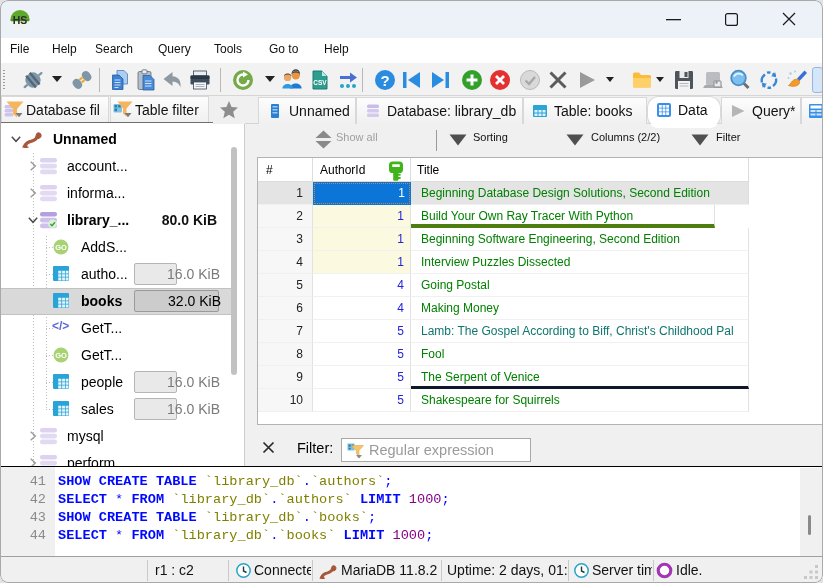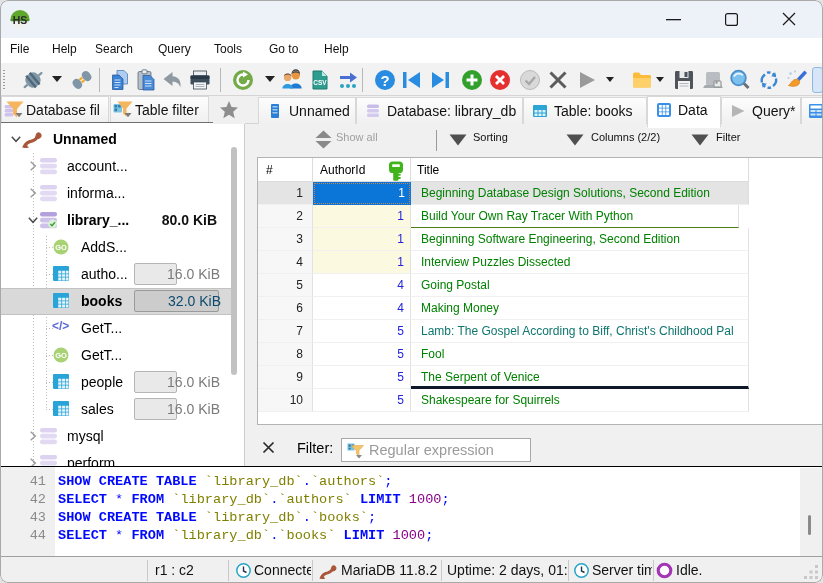--- a/index.html
+++ b/index.html
@@ -12,21 +12,21 @@
 #winbtns { position:absolute; right:5px; top:0; height:38px; display:flex; }
 .winbtn { width:58px; height:38px; display:flex; align-items:center; justify-content:center; }
 #menubar { position:absolute; left:0; top:38px; width:823px; height:25px; background:#fff; }
 .menuitem { position:absolute; top:4px; font-size:12px; color:#111; }
 #toolbar { position:absolute; left:0; top:63px; width:823px; height:33px; background:#f2f2f2; border-bottom:1px solid #d5d5d5; }
 .tbico { position:absolute; top:6px; width:22px; height:22px; display:flex; align-items:center; justify-content:center; }
 .tbsep { position:absolute; top:5px; width:1px; height:24px; background:#b8b8b8; }
 .tbdrop { position:absolute; top:13px; width:0; height:0; border-left:5px solid transparent; border-right:5px solid transparent; border-top:6px solid #222; }
 #tabrow { position:absolute; left:0; top:96px; width:823px; height:28px; z-index:5; }
 .tab { position:absolute; top:1px; height:27px; background:linear-gradient(#fdfdfd,#f0f0f0); border:1px solid #d8d8d8; border-bottom:none; display:flex; align-items:center; font-size:14px; color:#111; }
-.tab.active { background:#fff; top:0; height:32px; z-index:2; align-items:flex-start; padding-top:5px; }
+.tab.active { background:#fff; top:0; height:32px; z-index:2; align-items:flex-start; padding-top:5px;border-radius:12px; }
 .tabico { margin:0 6px 0 8px; width:16px; height:16px; flex:0 0 16px; }
 #leftpanel { position:absolute; left:0; top:123px; width:245px; height:343px; background:#fff; border-right:1px solid #cccccc; overflow:hidden; }
 #tree { position:absolute; left:0; top:3px; width:230px; }
 .trow { position:relative; height:27px; display:flex; align-items:center; font-size:14px; white-space:nowrap; }
 .trow .chev { position:absolute; width:14px; height:14px; top:6px; }
 .tsize { position:absolute; color:#111; font-size:14px; }
 .sbar { position:absolute; left:134px; height:22px; top:2px; background:#e9e9e9; border:1px solid #b5b5b5; border-radius:2px; }
 .ssize { position:absolute; right:10px; top:5px; color:#7a7a7a; font-size:14px; }
 #treescroll { position:absolute; left:231px; top:24px; width:6px; height:228px; background:#c2c2c2; border-radius:3px; }
 #splitter { position:absolute; left:245px; top:124px; width:8px; height:342px; background:#f0f0f0; }
@@ -439,21 +439,21 @@
     <span style="position:absolute;left:81px;top:5px">autho...</span>
     <div class="sbar" style="width:43px"></div>
     <span class="ssize">16.0 KiB</span>
   </div>
   <div class="trow" style="font-weight:bold;background:#d9d9d9;border-top:1px solid #c2c2c2;border-bottom:1px solid #c2c2c2;left:1px;width:231px">
     <svg style="position:absolute;left:52px;top:4px" width="16" height="16" viewBox="0 0 16 16">
             <use href="#tblicon"></use>
           </svg>
     <span style="position:absolute;left:80px;top:4px">books</span>
     <div class="sbar" style="width:85px;left:133px;top:1px;background:#cccccc;border-color:#9a9a9a"></div>
-    <span class="ssize" style="font-weight:normal;top:4px;right:11px;color:#0c4a6e">32.0 KiB</span>
+    <span class="ssize" style="font-weight:normal;top:4px;right:11px;color:#000000">32.0 KiB</span>
   </div>
   <div class="trow">
     <span style="position:absolute;left:52px;top:4px;color:#5c6bd4;font-weight:bold;font-size:12px">&lt;/&gt;</span>
     <span style="position:absolute;left:81px;top:5px">GetT...</span>
   </div>
   <div class="trow">
     <svg style="position:absolute;left:53px;top:5px" width="16" height="16" viewBox="0 0 16 16">
             <use href="#goicon"></use>
           </svg>
     <span style="position:absolute;left:81px;top:5px">GetT...</span>
@@ -542,21 +542,21 @@
         </div>
     <div class="gc" style="left:153px;top:24px;width:338px;height:23px;background:#e4e4e4;border-right:1px solid #ddd;border-bottom:1px solid #f0f0f0">
           <span style="position:absolute;left:10px;top:4px;color:#008000">Beginning Database Design Solutions, Second Edition</span>
         </div>
     <div class="gc" style="left:0;top:47px;width:55px;height:23px;background:#f7f7f7;border-right:1px solid #e2e2e2;border-bottom:1px solid #f0f0f0">
           <span style="position:absolute;right:9px;top:4px;color:#222">2</span>
         </div>
     <div class="gc" style="left:55px;top:47px;width:98px;height:23px;background:#fbf9e0;border-right:1px solid #e2e2e2;border-bottom:1px solid #f0f0f0">
           <span style="position:absolute;right:6px;top:4px;color:#2222dd">1</span>
         </div>
-    <div class="gc" style="left:153px;top:47px;width:328px;height:23px;border-right:1px solid #e2e2e2;border-bottom:1px solid #4d7c0f">
+    <div class="gc" style="left:153px;top:47px;width:304px;height:23px;border-right:1px solid #e2e2e2;border-bottom:4px solid #4d7c0f">
           <span style="position:absolute;left:10px;top:4px;color:#008000">Build Your Own Ray Tracer With Python</span>
         </div>
     <div class="gc" style="left:0;top:70px;width:55px;height:23px;background:#f7f7f7;border-right:1px solid #e2e2e2;border-bottom:1px solid #f0f0f0">
           <span style="position:absolute;right:9px;top:4px;color:#222">3</span>
         </div>
     <div class="gc" style="left:55px;top:70px;width:98px;height:23px;background:#fbf9e0;border-right:1px solid #e2e2e2;border-bottom:1px solid #f0f0f0">
           <span style="position:absolute;right:6px;top:4px;color:#2222dd">1</span>
         </div>
     <div class="gc" style="left:153px;top:70px;width:338px;height:23px;border-right:1px solid #e2e2e2;border-bottom:1px solid #f0f0f0">
           <span style="position:absolute;left:10px;top:4px;color:#008000">Beginning Software Engineering, Second Edition</span>

